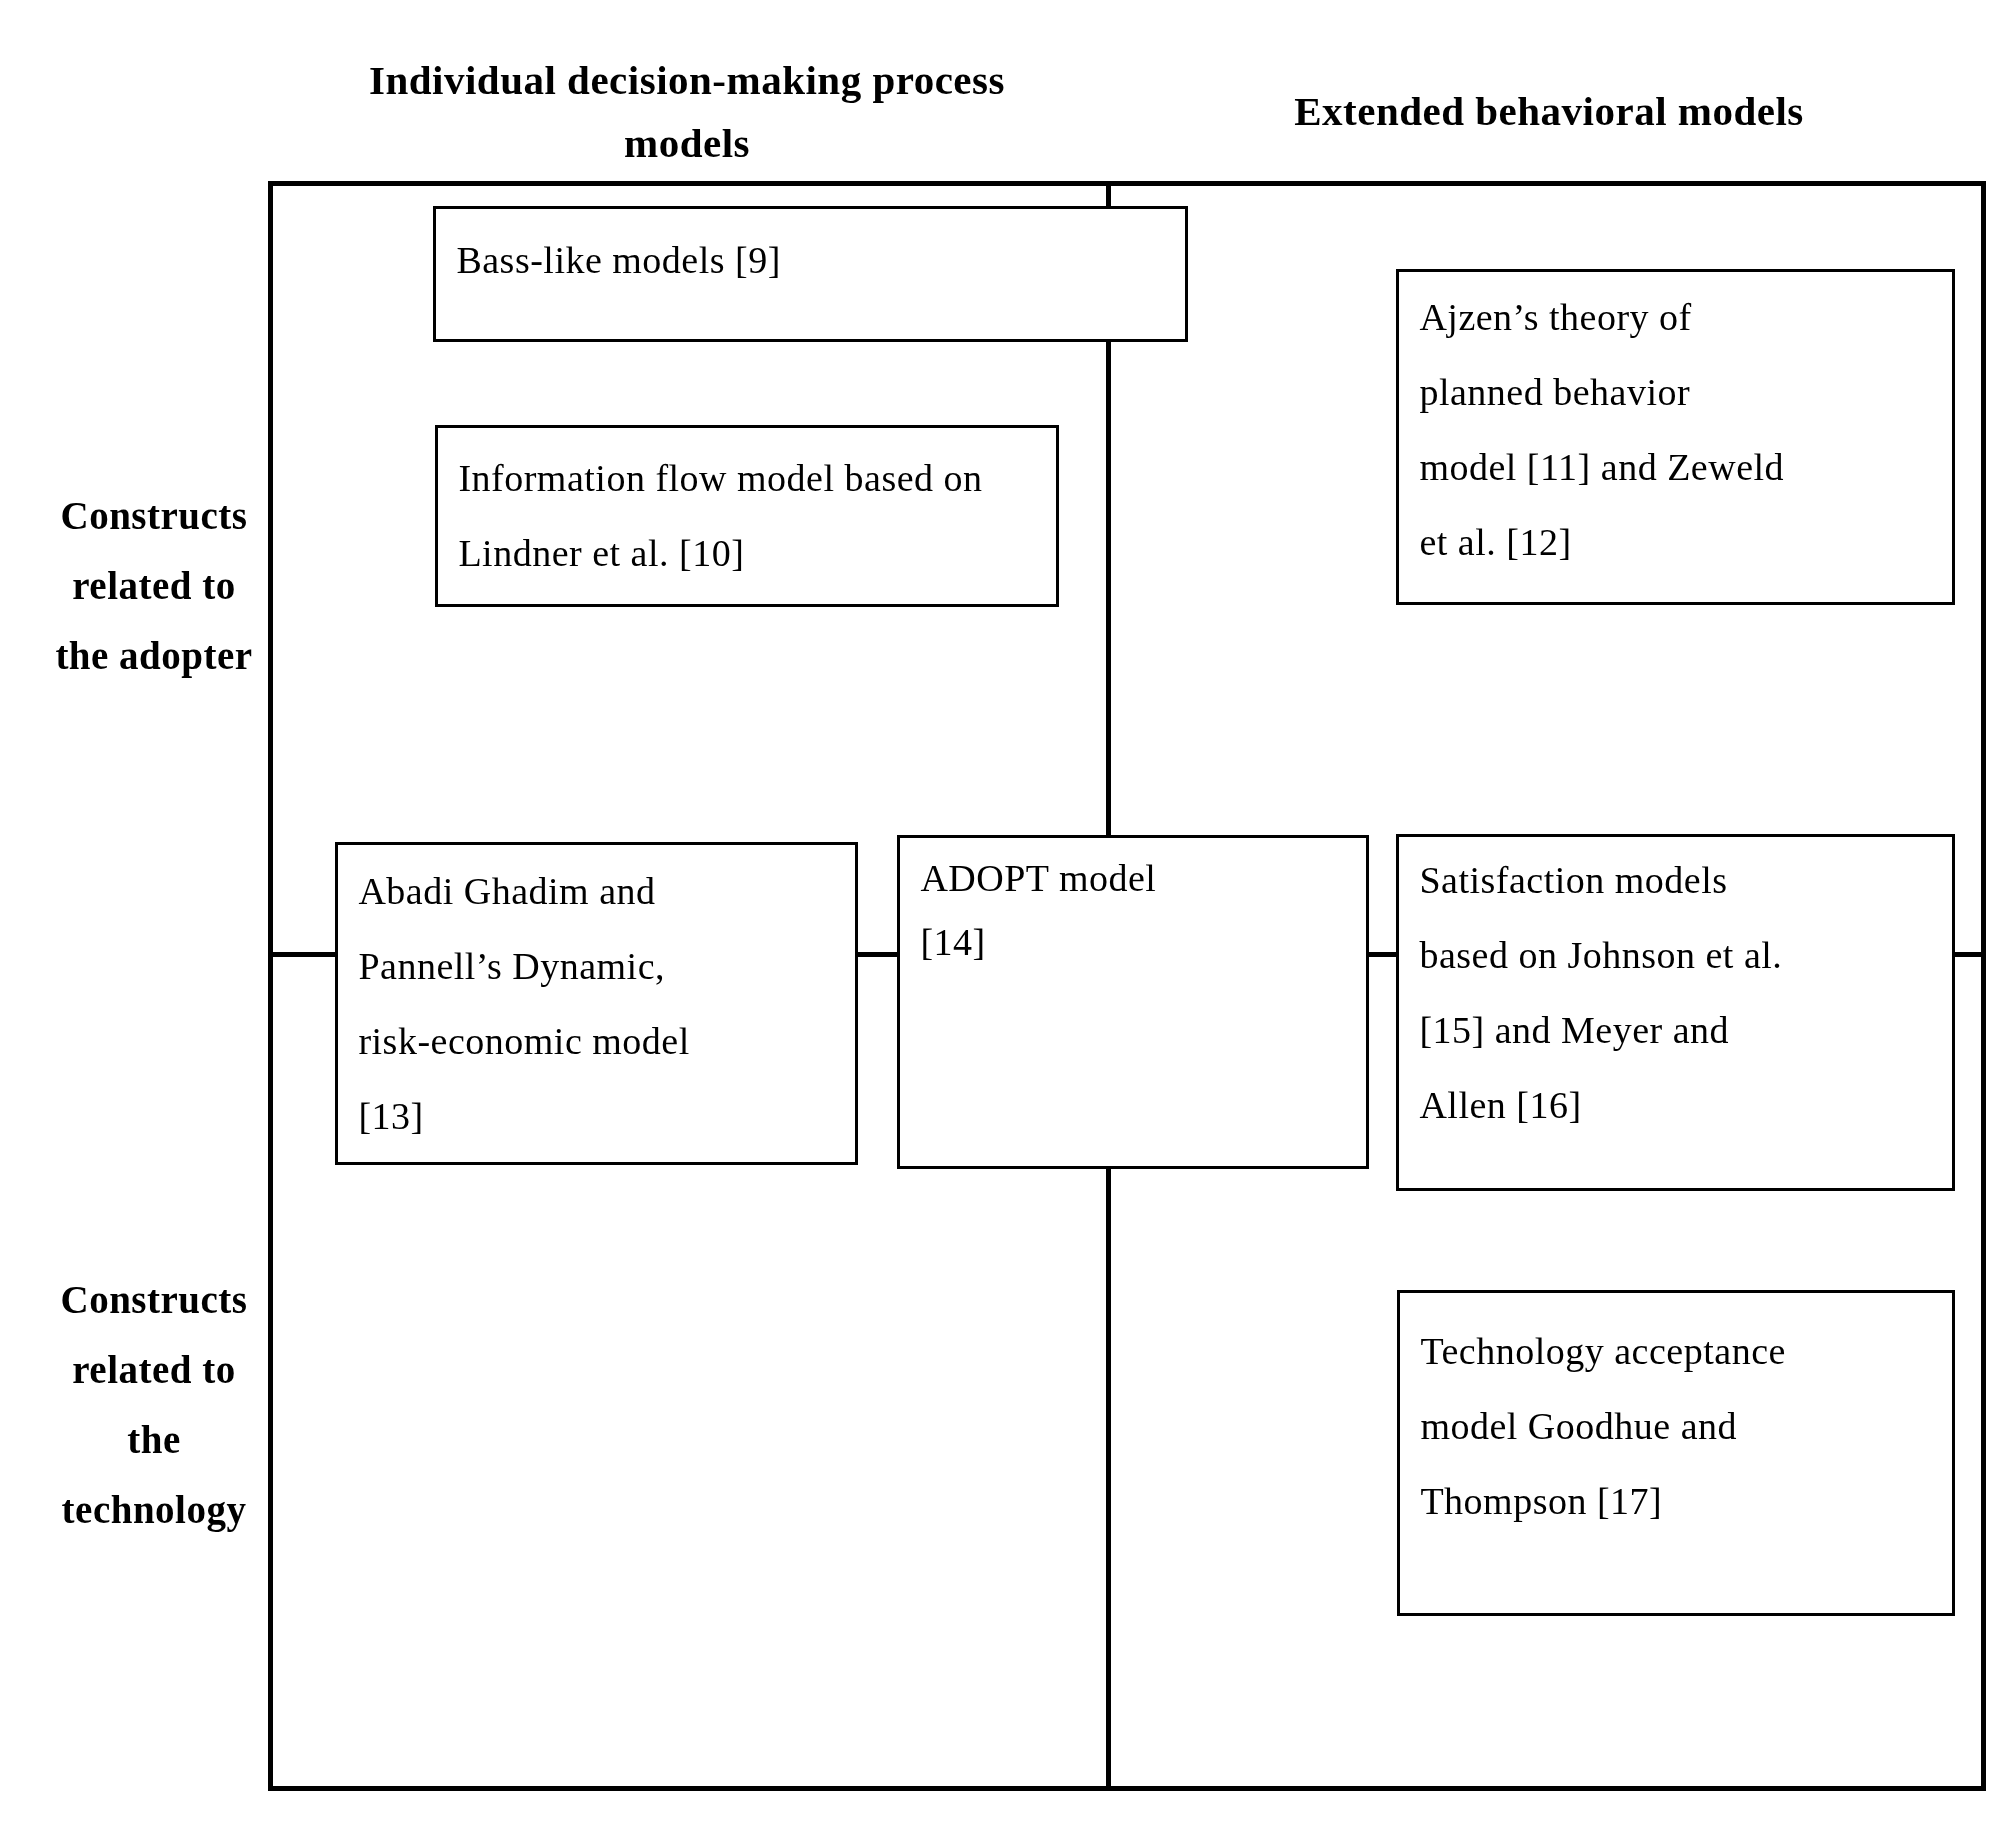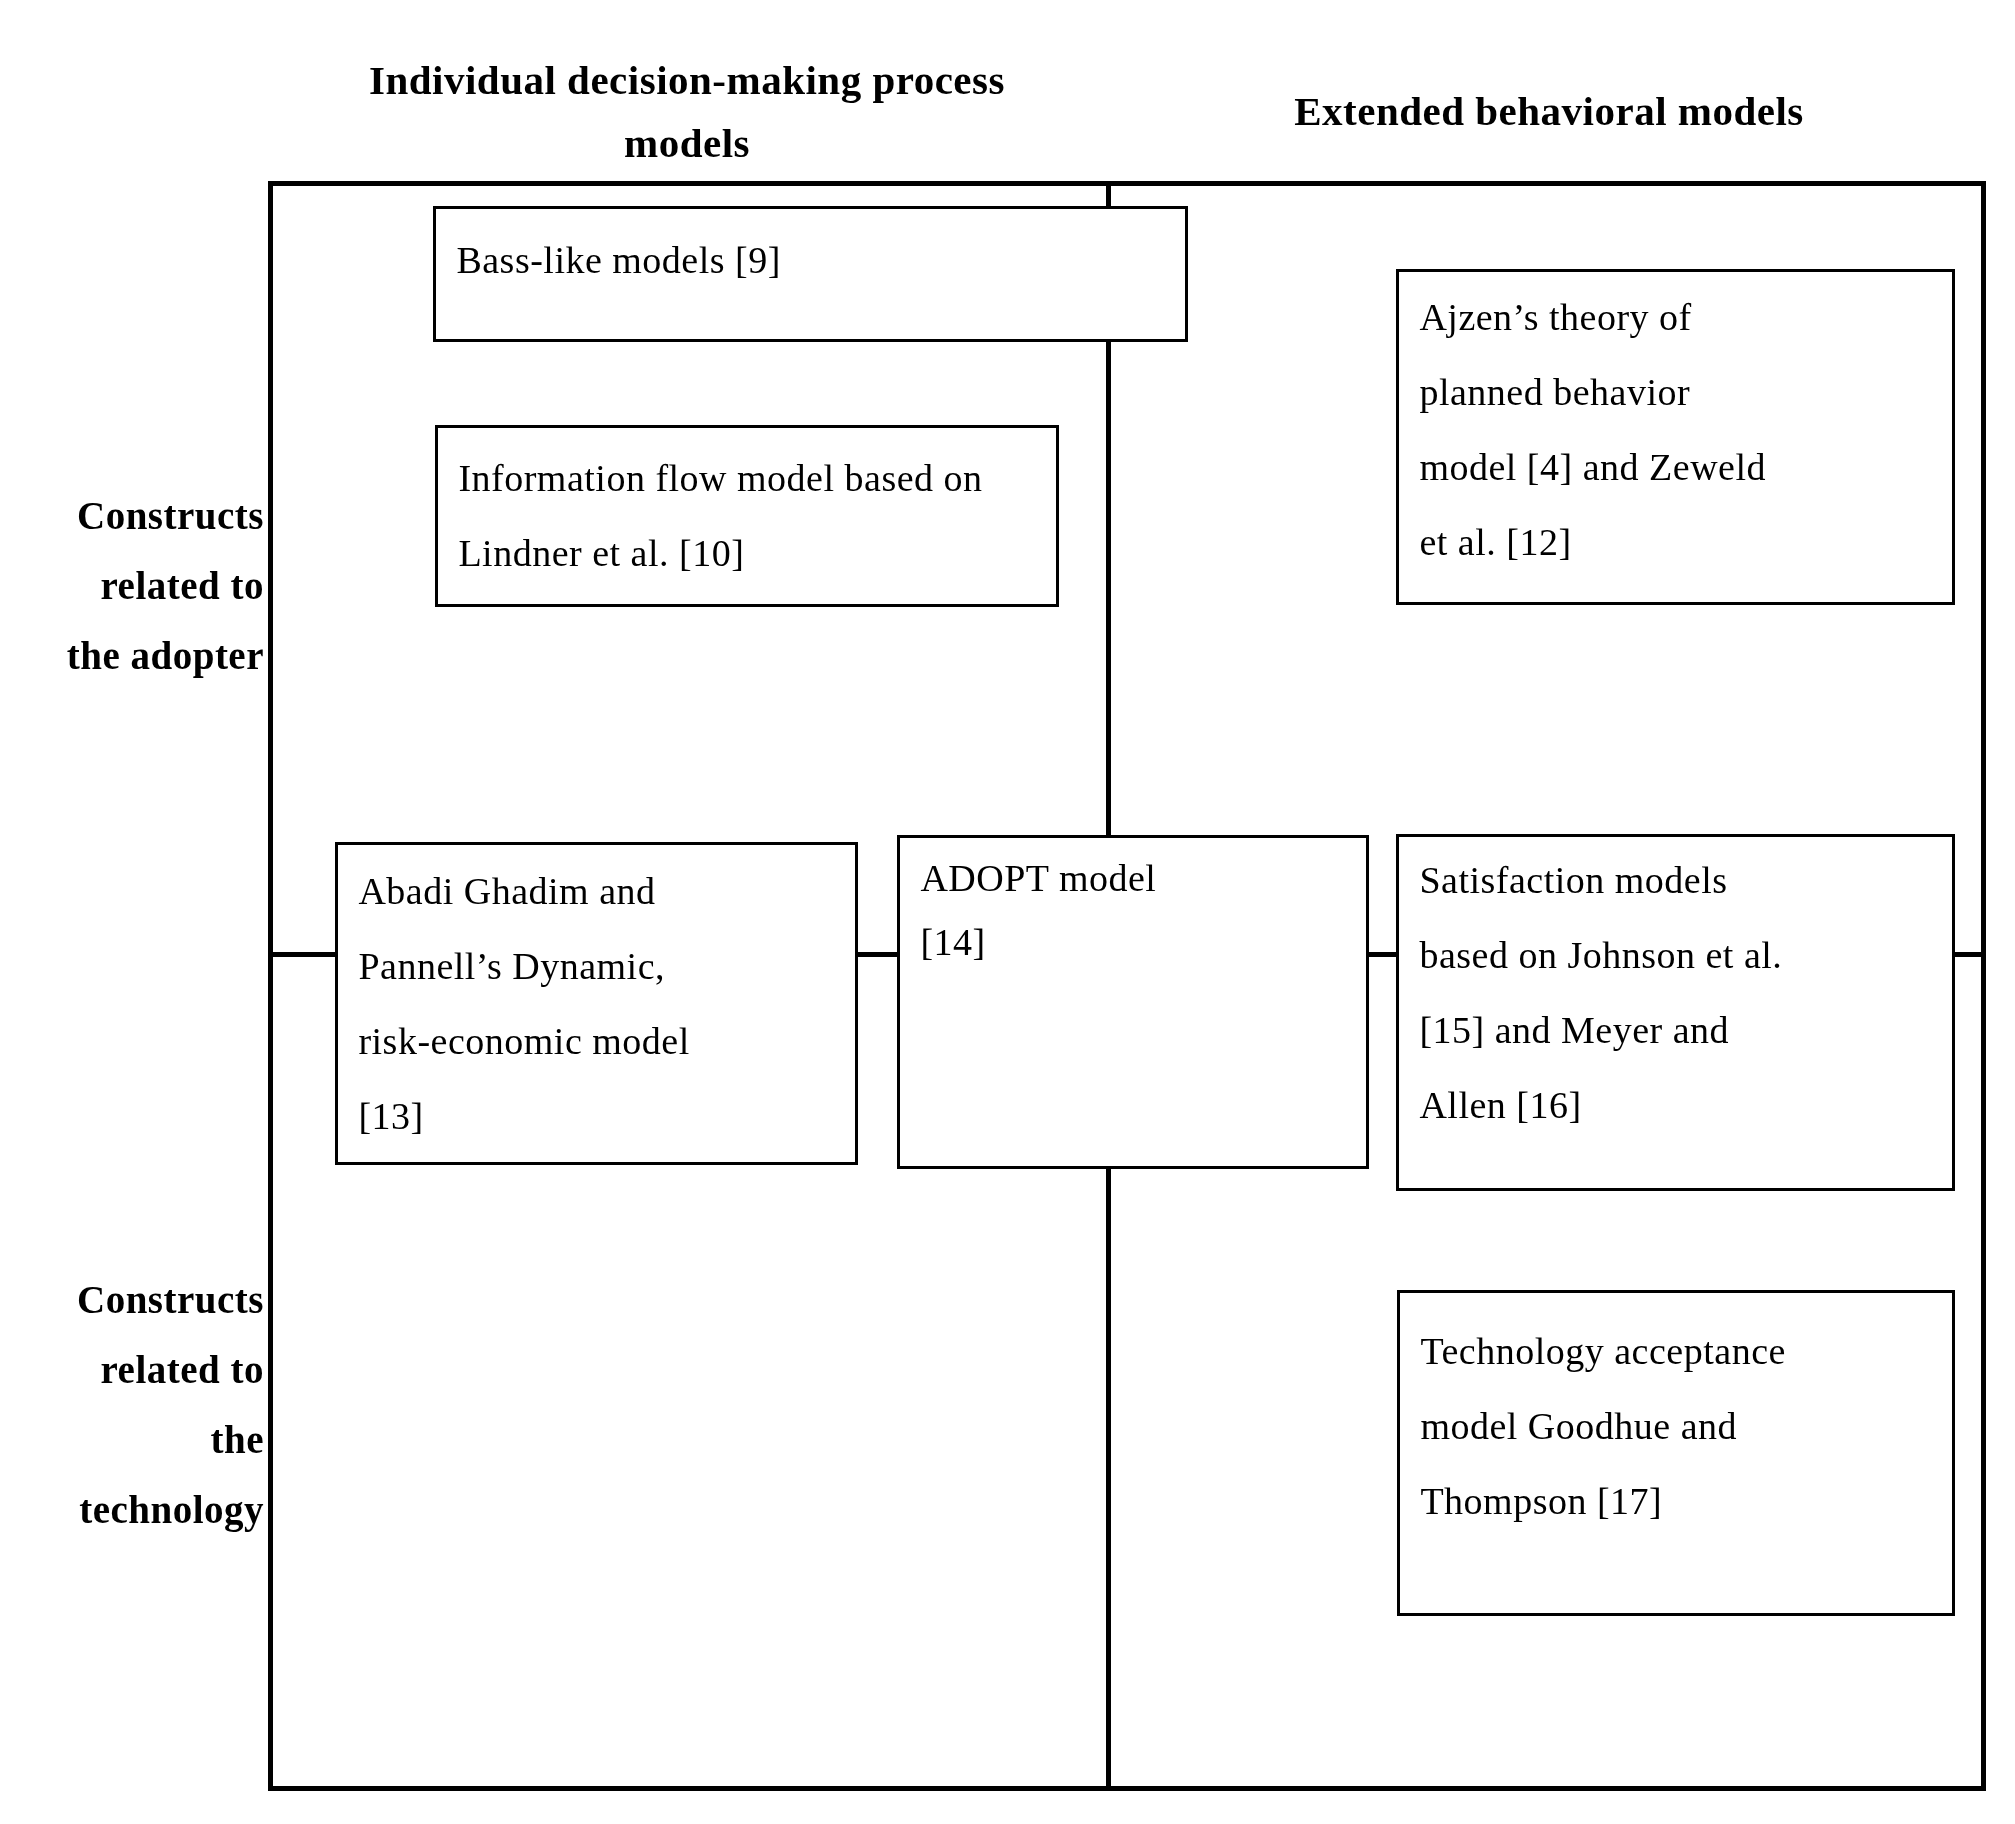--- a/index.html
+++ b/index.html
@@ -66,21 +66,21 @@
   #hdr-individual { left: 268px;  top: 49px;  width: 838px; }
   #hdr-extended   { left: 1111px; top: 80px; width: 876px; }
 
   .row-label {
     position: absolute;
     z-index: 4;
     font-weight: bold;
     font-size: 39px;
     line-height: 70px;
     letter-spacing: 0.5px;
-    text-align: right;
+    text-align: center;
     white-space: pre-line;
   }
   #lbl-adopter    { left: 44px; top: 481px;  width: 220px; }
   #lbl-technology { left: 44px; top: 1265px; width: 220px; }
 </style>
 </head>
 <body>
 
 <div id="stage">
 
@@ -100,21 +100,21 @@
   <div class="divider divider-v"></div>
   <div class="divider divider-h"></div>
 
   <div class="model-box" id="box-bass">Bass-like models [9]</div>
 
   <div class="model-box" id="box-info">Information flow model based on
 Lindner et al. [10]</div>
 
   <div class="model-box" id="box-ajzen">Ajzen’s theory of
 planned behavior
-model [4] and Zeweld
+model [11] and Zeweld
 et al. [12]</div>
 
   <div class="model-box" id="box-abadi">Abadi Ghadim and
 Pannell’s Dynamic,
 risk-economic model
 [13]</div>
 
   <div class="model-box" id="box-adopt">ADOPT model
 [14]</div>
 

